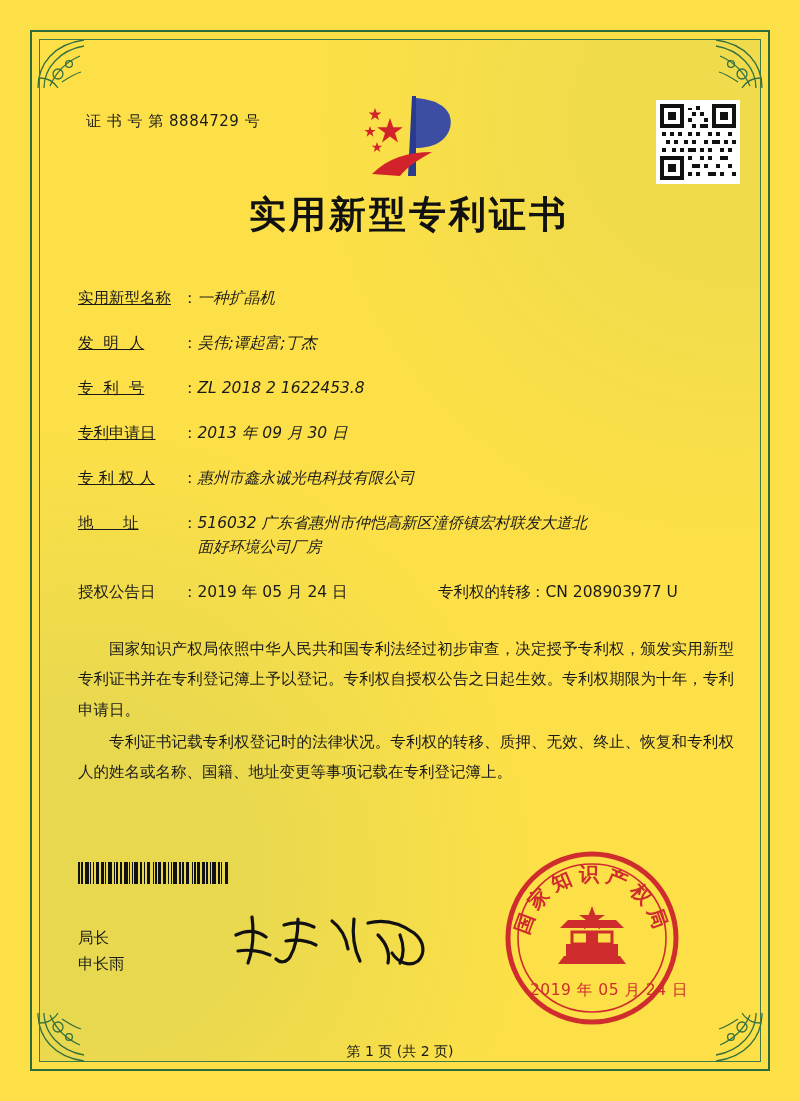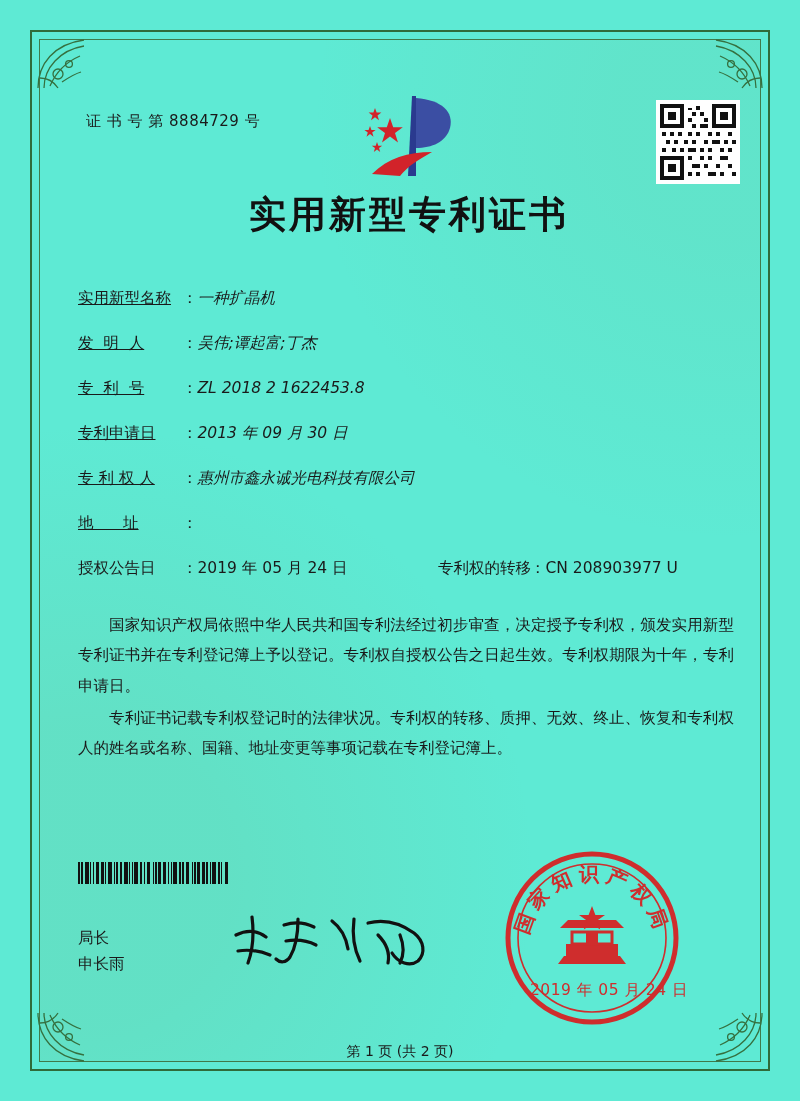--- a/index.html
+++ b/index.html
@@ -13,21 +13,21 @@
     font-family: "DejaVu Sans", sans-serif;
     color: #1a1a1a;
     position: relative;
     overflow: hidden;
   }
 
   
   .page {
     position: absolute;
     inset: 0;
-    background: #5eead4;
+    background: #fde047;
   }
   .border-outer {
     position: absolute;
     left: 30px;
     top: 30px;
     right: 30px;
     bottom: 30px;
     border: 2px solid #2f6b3a;
   }
   .border-inner {
@@ -403,20 +403,24 @@
 
       <div class="field">
         <span class="label">专 利 权 人</span>
         <span class="colon">：</span>
         <span class="value">惠州市鑫永诚光电科技有限公司</span>
       </div>
 
       <div class="field">
         <span class="label">地      址</span>
         <span class="colon">：</span>
+        <span class="value">
+          <span>516032 广东省惠州市仲恺高新区潼侨镇宏村联发大道北</span>
+          <span class="line2">面好环境公司厂房</span>
+        </span>
       </div>
 
       <div class="row-split">
         <span class="seg1">
           <span class="label">授权公告日</span>
           <span class="colon">：</span>
           <span class="value">2019 年 05 月 24 日</span>
         </span>
         <span class="seg2">
           <span class="label">专利权的转移</span>

